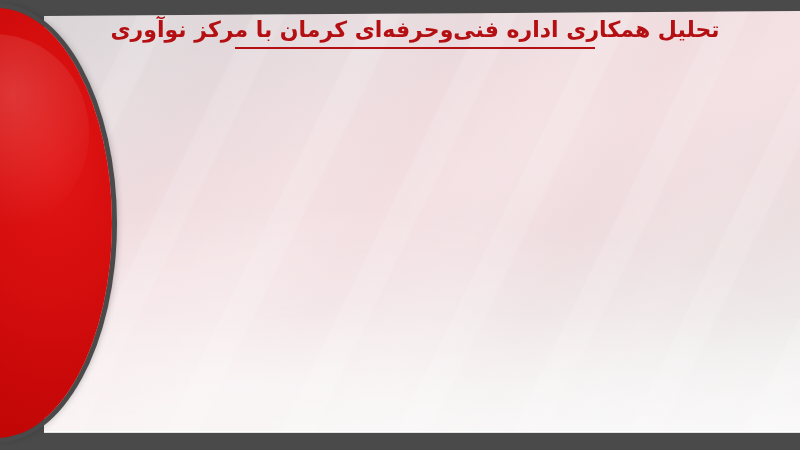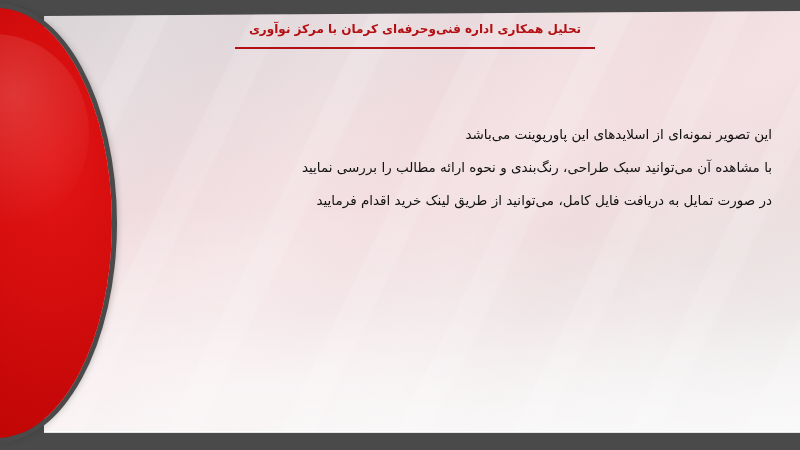--- a/index.html
+++ b/index.html
@@ -125,21 +125,21 @@
   .title-block {
     position: absolute;
     left: 60px;
     top: 16px;
     width: 710px;
     text-align: center;
     direction: rtl;
   }
   .title-line {
     color: #b40f12;
-    font-size: 12px;
+    font-size: 22px;
     font-weight: bold;
     line-height: 27px;
     letter-spacing: 0px;
     white-space: nowrap;
   }
   .title-rule {
     width: 360px;
     height: 2px;
     background: #b40f12;
     margin: 4px auto 0 auto;
@@ -188,21 +188,16 @@
     <div class="lens">
       <div class="lens-sheen"></div>
     </div>
   </div>
 
   <div class="title-block">
     <div class="title-line">تحلیل همکاری اداره فنی‌وحرفه‌ای کرمان با مرکز نوآوری</div>
     <div class="title-rule"></div>
   </div>
 
-  <div class="body-block">
-    <div class="body-line">این تصویر نمونه‌ای از اسلایدهای این پاورپوینت می‌باشد</div>
-    <div class="body-line">با مشاهده آن می‌توانید سبک طراحی، رنگ‌بندی و نحوه ارائه مطالب را بررسی نمایید</div>
-    <div class="body-line">در صورت تمایل به دریافت فایل کامل، می‌توانید از طریق لینک خرید اقدام فرمایید</div>
-  </div>
 
   <div class="footer-rule"></div>
 
 </div>
 
 </body></html>

